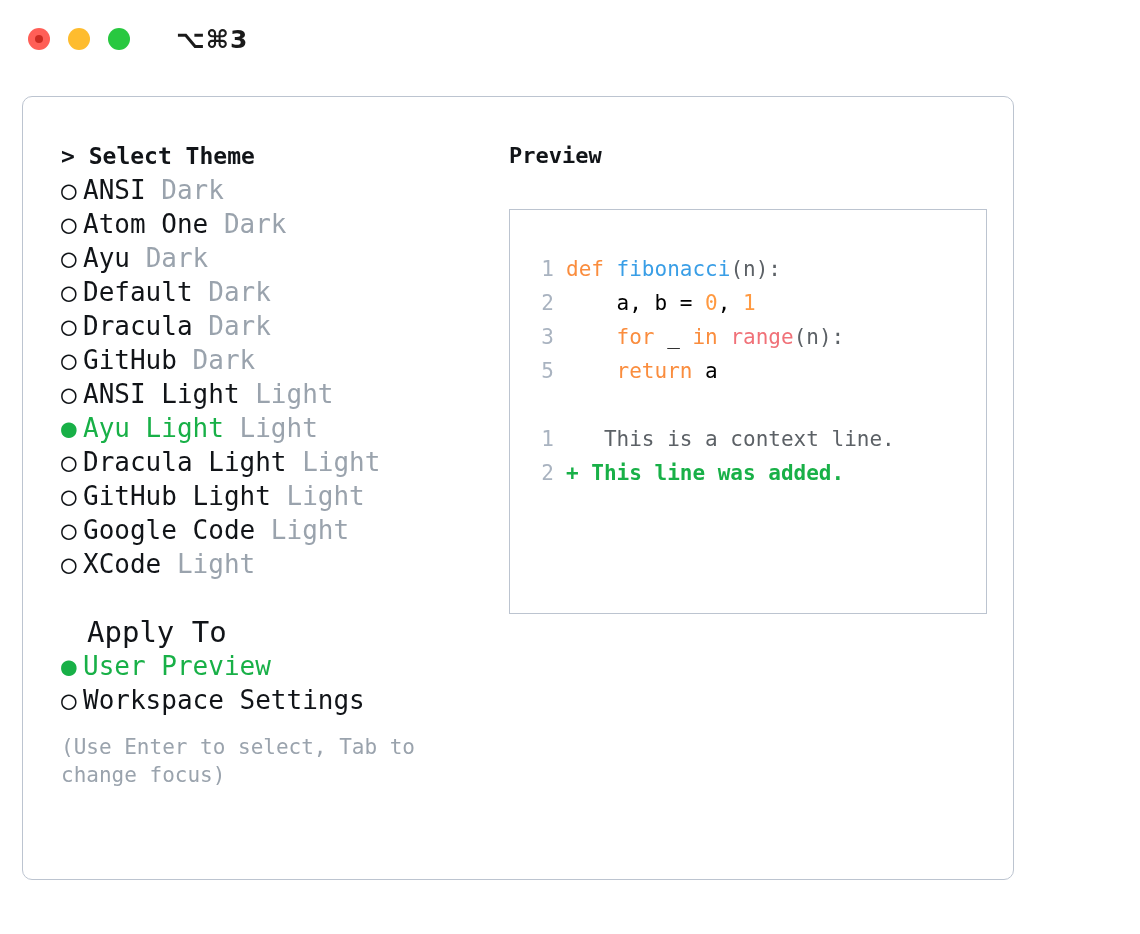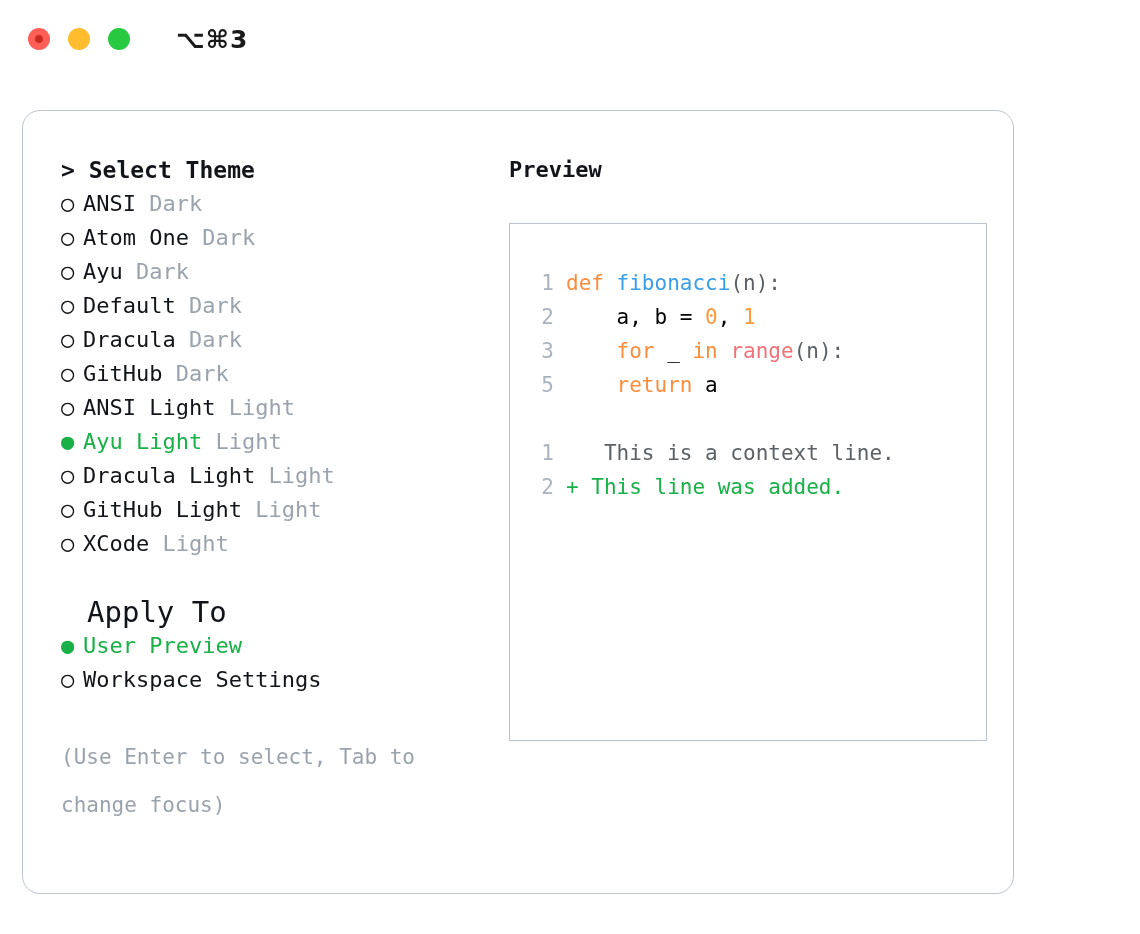--- a/index.html
+++ b/index.html
@@ -51,25 +51,25 @@
     margin-left: 28px;
     font-size: 25px;
     font-weight: bold;
     color: #1a1a1a;
     letter-spacing: 1px;
     font-family: "DejaVu Sans", sans-serif;
   }
   .panel {
     position: absolute;
     left: 22px;
-    top: 110px;
+    top: 96px;
     width: 992px;
     height: 784px;
     border: 1.5px solid #bcc4d0;
-    border-radius: 18px;
+    border-radius: 10px;
     box-sizing: border-box;
   }
   .content {
     display: flex;
     padding: 42px 0 0 0;
   }
   .left-col {
     width: 462px;
     padding-left: 38px;
     box-sizing: border-box;
@@ -80,21 +80,21 @@
     box-sizing: border-box;
   }
   .heading {
     font-size: 23px;
     font-weight: bold;
     color: #111418;
     line-height: 34px;
     white-space: pre;
   }
   .theme-row {
-    font-size: 22px;
+    font-size: 26px;
     line-height: 34px;
     color: #111418;
     white-space: pre;
   }
   .bullet {
     display: inline-block;
     width: 22px;
     color: #111418;
   }
   .theme-row.selected .bullet { color: #18b047; }
@@ -104,36 +104,36 @@
   .theme-row.selected .variant { color: #9aa3ad; }
   .gap-block { height: 34px; }
   .apply-heading {
     font-size: 29px;
     line-height: 34px;
     color: #111418;
     white-space: pre;
     padding-left: 26px;
   }
   .hint {
-    margin-top: 36px;
+    margin-top: 16px;
     font-size: 21px;
-    line-height: 48px;
+    line-height: 28px;
     color: #9aa3ad;
     max-width: 420px;
   }
   .preview-title {
     font-size: 22px;
     font-weight: bold;
     color: #111418;
     line-height: 34px;
   }
   .preview-box {
     margin-top: 36px;
     width: 478px;
-    height: 518px;
+    height: 405px;
     border: 1.5px solid #bcc4d0;
     box-sizing: border-box;
     padding: 42px 0 0 22px;
   }
   .code-line {
     font-size: 21px;
     line-height: 34px;
     white-space: pre;
   }
   .ln {
@@ -144,21 +144,21 @@
     margin-right: 12px;
   }
   .kw { color: #fa8d3e; }
   .fn { color: #399ee6; }
   .num { color: #ff9940; }
   .kw2 { color: #f07178; }
   .plain { color: #5c6166; }
   .ital { }
   .diff-ctx { color: #5c6166; }
   .diff-del { color: #e53935; }
-  .diff-add { color: #18b047; }
+  .diff-add { color: #18b047; font-weight: bold; }
   .spacer-line { height: 34px; }
 </style>
 </head>
 <body>
 
 <div class="window">
 
   <div class="titlebar">
     <span class="dot red"></span>
     <span class="dot yellow"></span>
@@ -176,20 +176,21 @@
             <div class="theme-row"><span class="bullet">○</span><span class="name">ANSI</span><span> </span><span class="variant">Dark</span></div>
             <div class="theme-row"><span class="bullet">○</span><span class="name">Atom One</span><span> </span><span class="variant">Dark</span></div>
             <div class="theme-row"><span class="bullet">○</span><span class="name">Ayu</span><span> </span><span class="variant">Dark</span></div>
             <div class="theme-row"><span class="bullet">○</span><span class="name">Default</span><span> </span><span class="variant">Dark</span></div>
             <div class="theme-row"><span class="bullet">○</span><span class="name">Dracula</span><span> </span><span class="variant">Dark</span></div>
             <div class="theme-row"><span class="bullet">○</span><span class="name">GitHub</span><span> </span><span class="variant">Dark</span></div>
             <div class="theme-row"><span class="bullet">○</span><span class="name">ANSI Light</span><span> </span><span class="variant">Light</span></div>
             <div class="theme-row selected"><span class="bullet">●</span><span class="name">Ayu Light</span><span> </span><span class="variant">Light</span></div>
             <div class="theme-row"><span class="bullet">○</span><span class="name">Dracula Light</span><span> </span><span class="variant">Light</span></div>
             <div class="theme-row"><span class="bullet">○</span><span class="name">GitHub Light</span><span> </span><span class="variant">Light</span></div>
+            <div class="theme-row"><span class="bullet">○</span><span class="name">Google Code</span><span> </span><span class="variant">Light</span></div>
             <div class="theme-row"><span class="bullet">○</span><span class="name">XCode</span><span> </span><span class="variant">Light</span></div>
           </div>
 
         <div class="gap-block"></div>
 
         <div class="apply-heading">Apply To</div>
         <div id="apply-list">
             <div class="theme-row selected"><span class="bullet">●</span><span class="name">User Preview</span></div>
             <div class="theme-row"><span class="bullet">○</span><span class="name">Workspace Settings</span></div>
           </div>

